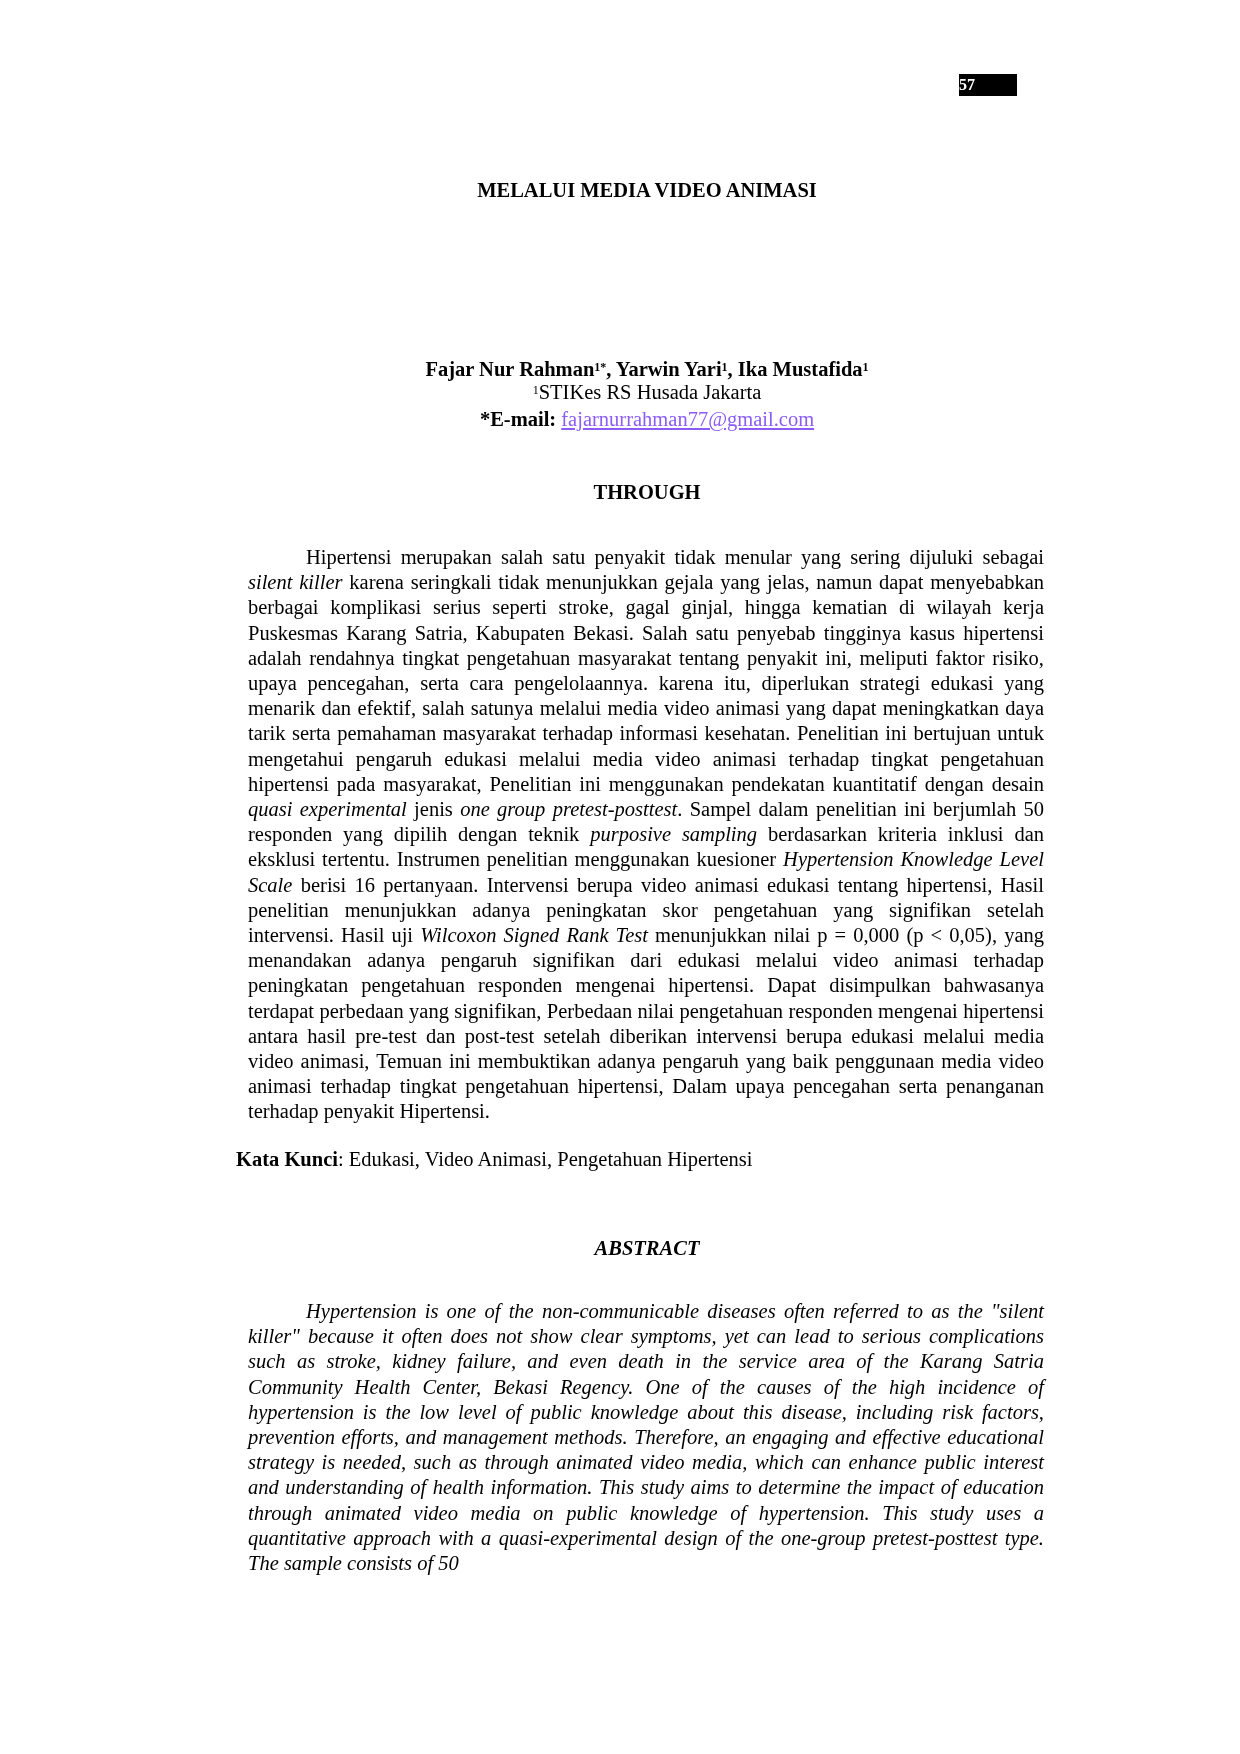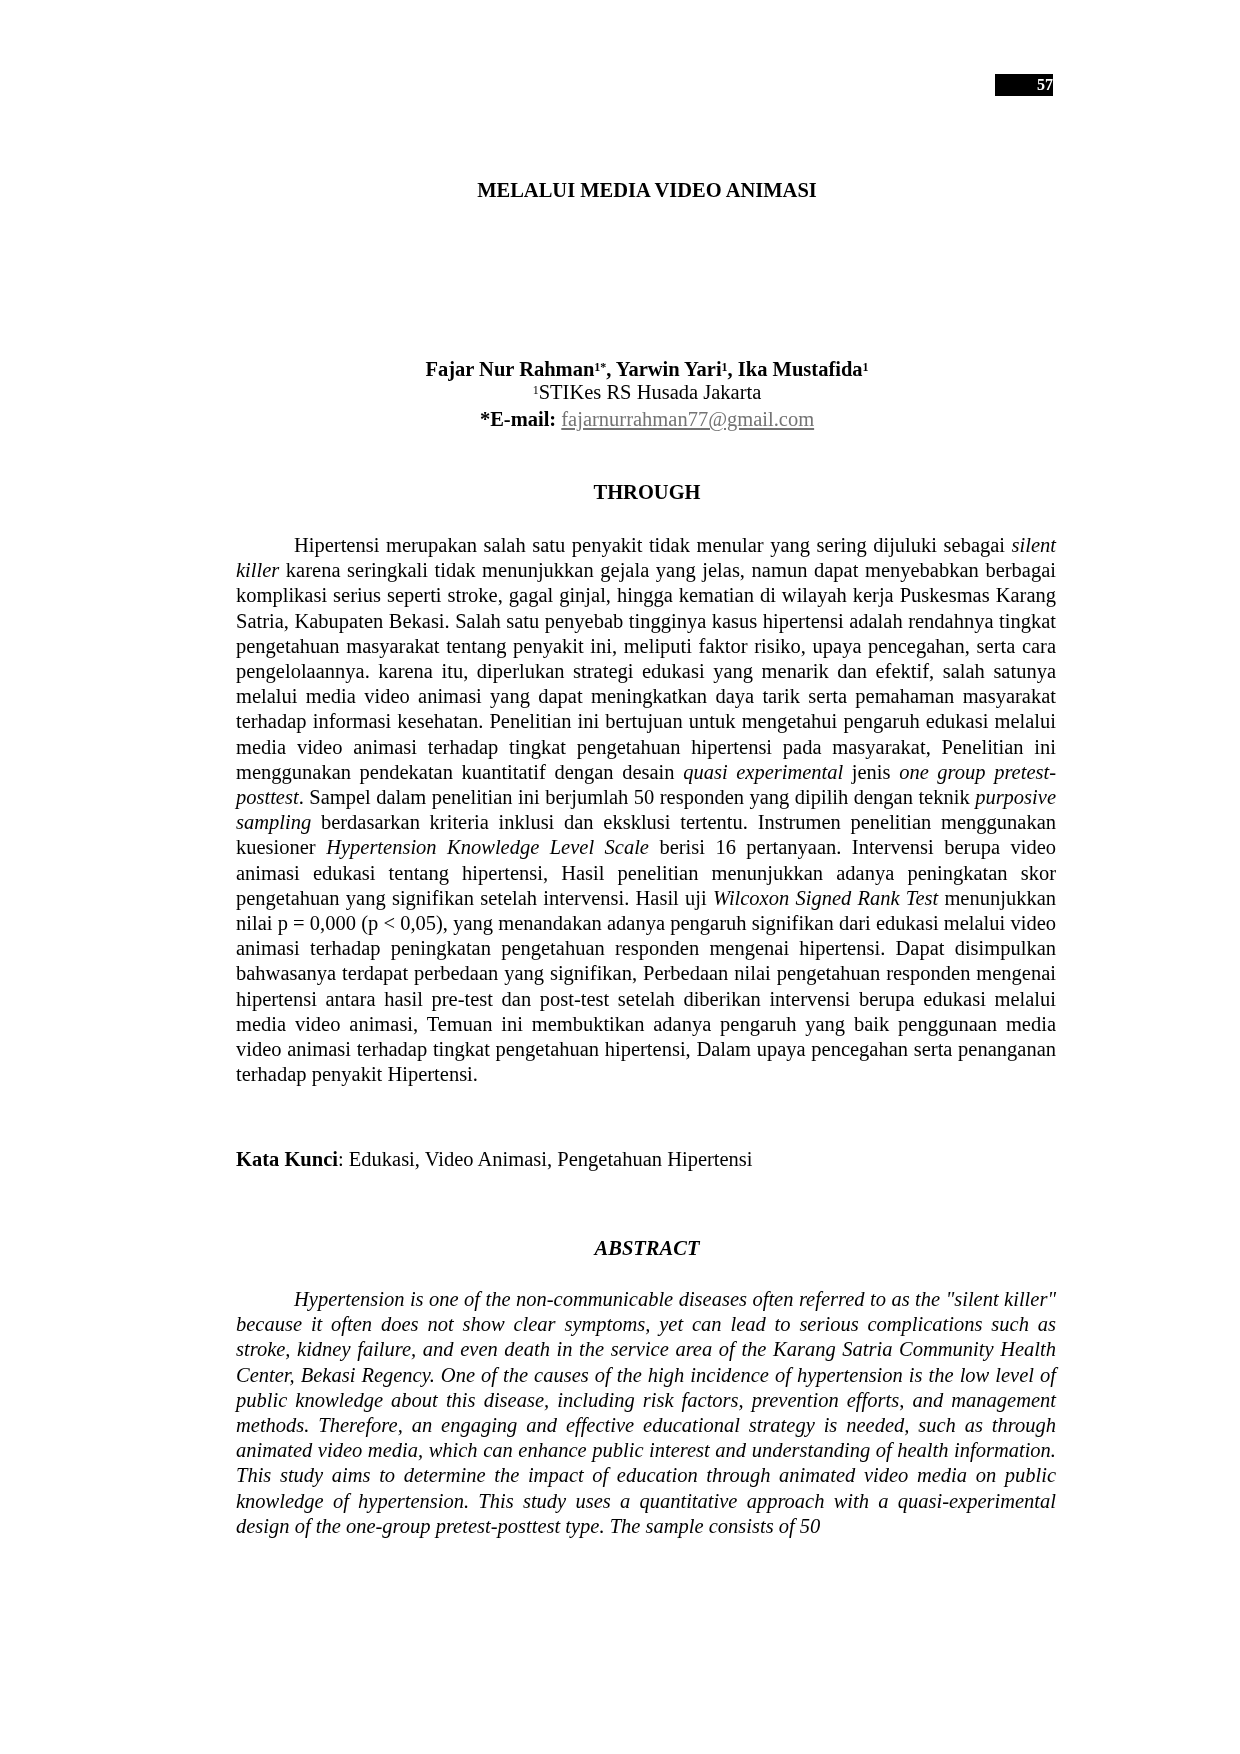--- a/index.html
+++ b/index.html
@@ -1,34 +1,34 @@
 <!DOCTYPE html>
 <html><head>
 <meta charset="utf-8">
 <style>
   html, body { margin:0; padding:0; background:#ffffff; }
   body { width:1240px; height:1754px; position:relative; overflow:hidden;
          font-family:"Liberation Serif", "DejaVu Serif", serif; color:#000; }
-  .page-num { position:absolute; left:995px; top:74px; width:58px; height:22px;
+  .page-num { position:absolute; left:959px; top:74px; width:58px; height:22px;
               background:#000; color:#fff; font-weight:bold; font-size:16px;
-              text-align:right; line-height:22px; }
+              text-align:left; line-height:22px; }
   .center { position:absolute; left:234px; width:826px; text-align:center; }
   .title { top:178px; font-weight:bold; font-size:20.5px; line-height:25px; }
   .subtitle { top:254px; font-weight:bold; font-style:italic; font-size:20.5px; line-height:25px; }
   .authors { top:357px; font-weight:bold; font-size:20.5px; line-height:25px; }
   .affil { top:382px; font-size:20.5px; line-height:21px; }
   .email { top:407px; font-size:20.5px; line-height:25px; }
-  .email a { color:#737373; text-decoration:underline; }
+  .email a { color:#8b5cf6; text-decoration:underline; }
   sup { font-size:12px; vertical-align:top; position:relative; top:-2px; }
   .heading { font-weight:bold; font-size:20.5px; }
   .h-abstrak { top:481px; }
   .h-abstract { top:1237px; font-style:italic; }
   .body { position:absolute; left:236px; width:820px; font-size:20.5px;
           line-height:25.2px; text-align:justify; }
-  .body p { margin:0; text-indent:58px; }
+  .body p { margin:12px; text-indent:58px; }
   .abstrak-body { top:533px; }
   .kw { position:absolute; left:236px; top:1148px; font-size:20.5px; }
   .kw b { font-weight:bold; }
   .abstract-body { top:1287px; font-style:italic; }
   .abstract-body p { text-align-last:left; }
 </style>
 </head>
 <body>
 
 <div class="page-num">57</div>

